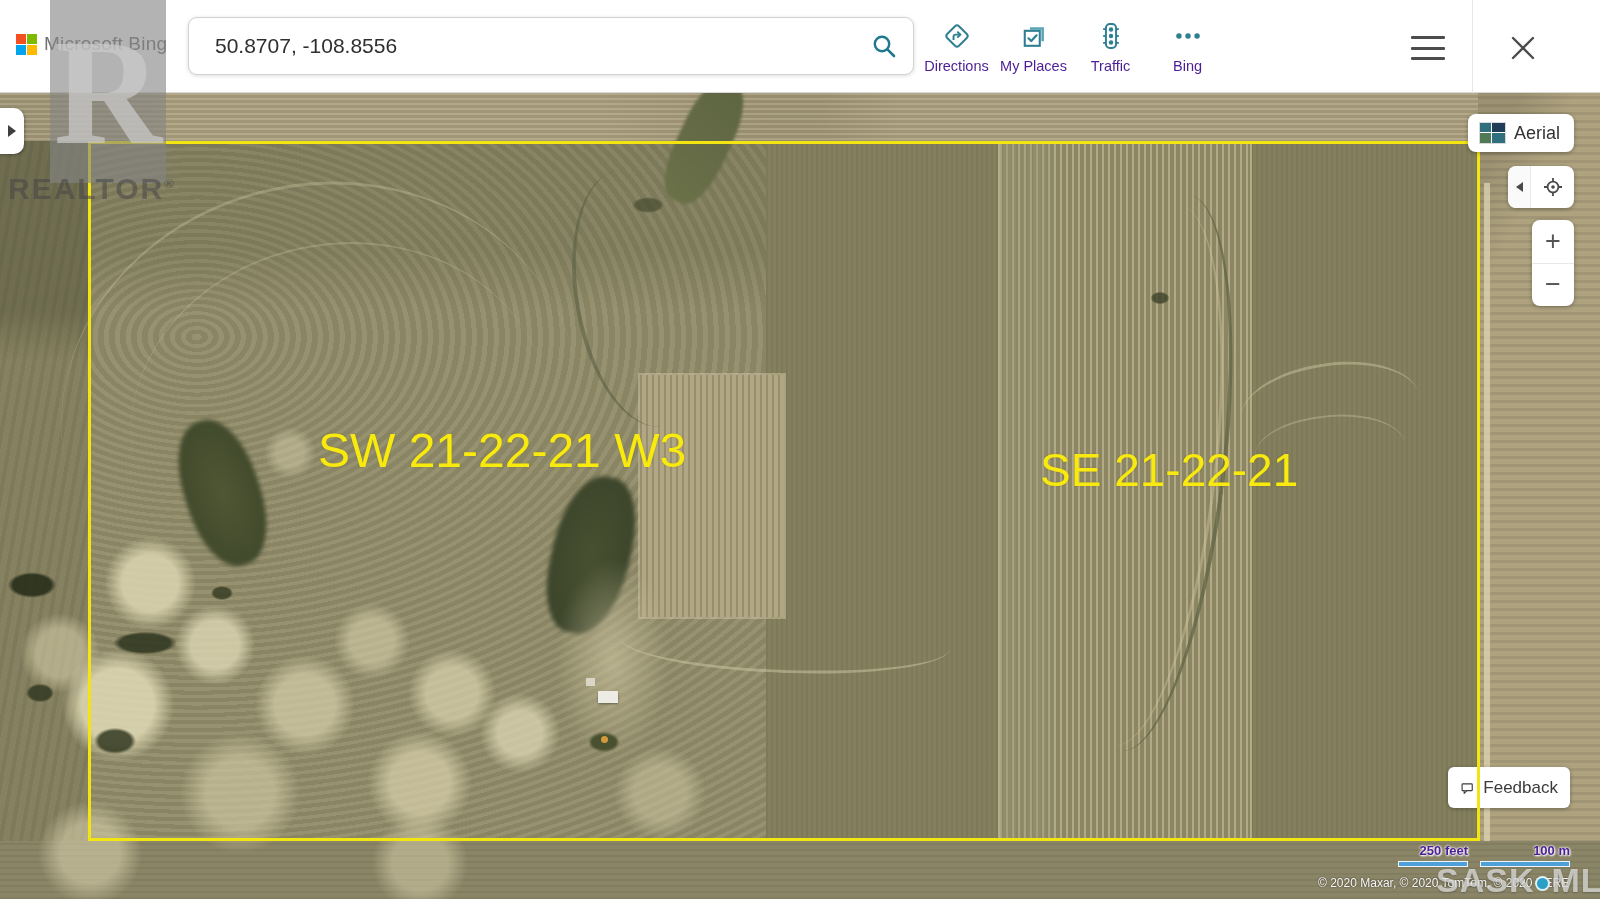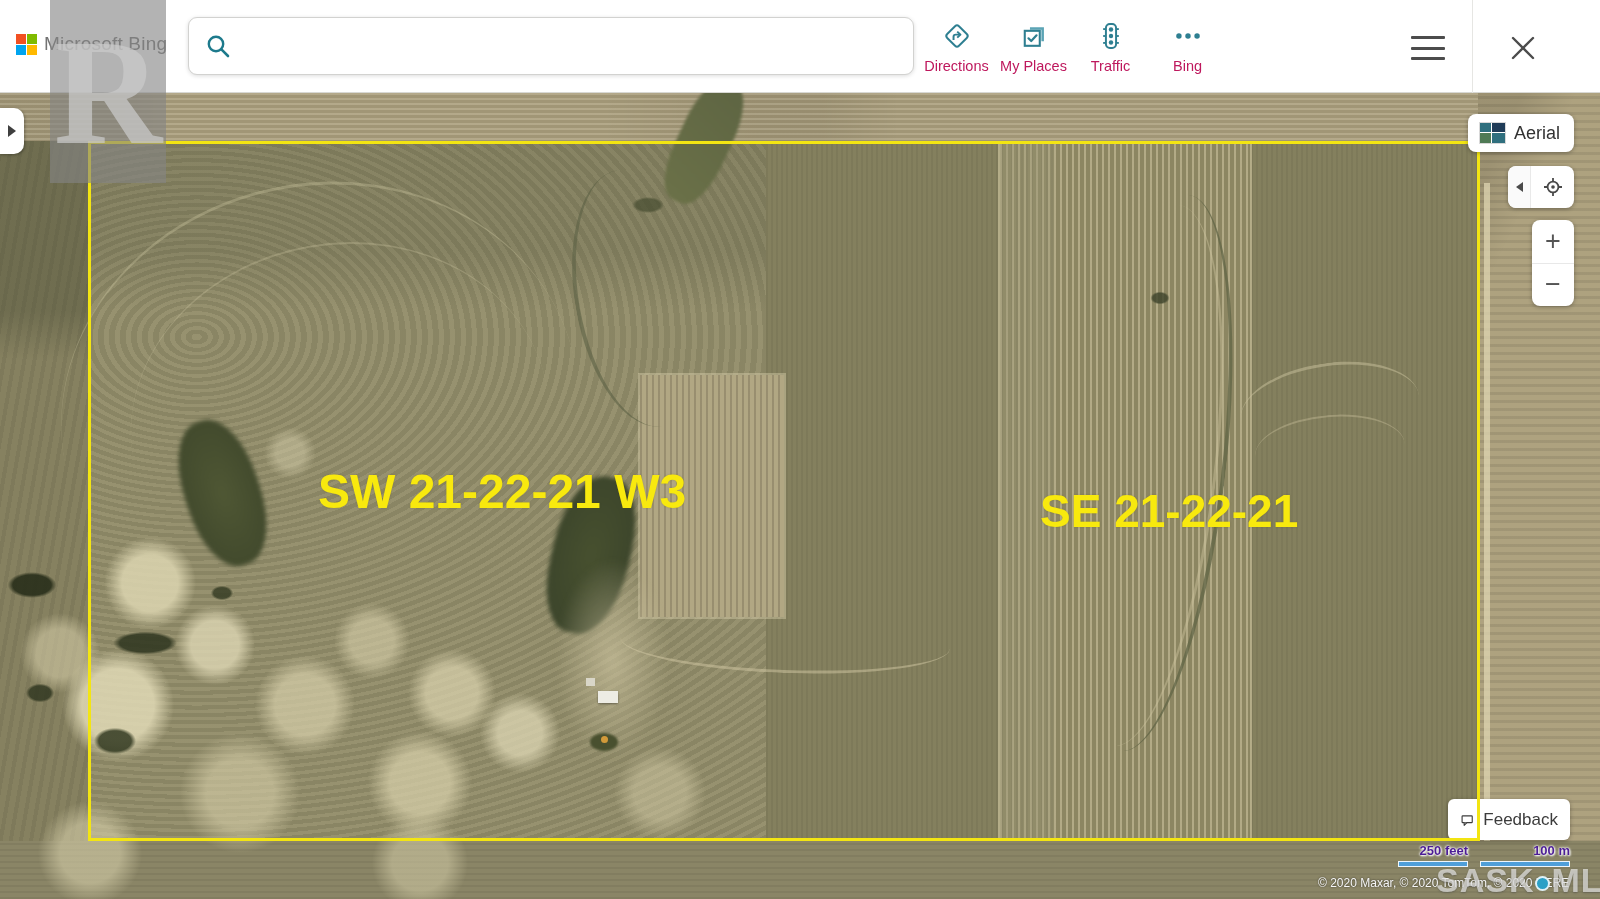--- a/index.html
+++ b/index.html
@@ -12,21 +12,21 @@
   .bing-logo { position:absolute; left:16px; top:33px; display:flex; align-items:center; gap:7px; }
   .ms-squares { width:21px; height:21px; display:grid; grid-template-columns:10px 10px; grid-template-rows:10px 10px; gap:1px; }
   .ms-squares i { display:block; }
   .sq-r { background:#f25022; } .sq-g { background:#7fba00; } .sq-b { background:#00a4ef; } .sq-y { background:#ffb900; }
   .brand-text { font-size:19px; color:#737373; letter-spacing:.2px; white-space:nowrap; }
   .searchbox { position:absolute; left:188px; top:17px; width:726px; height:58px; background:#fff; border:1px solid #d2d2d0; border-radius:9px; box-shadow:0 1px 4px rgba(0,0,0,.14); display:flex; align-items:center; }
   .search-input { flex:1; border:none; outline:none; font-family:"Liberation Sans",sans-serif; font-size:21px; color:#2f2f2f; padding:0 10px 0 26px; background:transparent; }
   .search-btn { width:58px; height:56px; display:flex; align-items:center; justify-content:center; cursor:pointer; background:none; border:none; }
   .navrow { position:absolute; left:918px; top:0; height:93px; display:flex; }
   .navitem { width:77px; height:93px; display:flex; flex-direction:column; align-items:center; justify-content:center; gap:6px; cursor:pointer; }
-  .navitem .nlabel { font-size:14.5px; color:#be185d; white-space:nowrap; }
+  .navitem .nlabel { font-size:14.5px; color:#4c1d95; white-space:nowrap; }
   .nicon { height:32px; display:flex; align-items:center; justify-content:center; }
   .hamburger { position:absolute; left:1411px; top:36px; width:34px; height:24px; display:flex; flex-direction:column; justify-content:space-between; cursor:pointer; }
   .hamburger span { display:block; height:3px; background:#4c4c4c; border-radius:1px; }
   .header-divider { position:absolute; left:1472px; top:0; width:1px; height:93px; background:#e6e6e3; }
   .close-btn { position:absolute; left:1508px; top:33px; width:30px; height:30px; cursor:pointer; }
 
   
   .map { position:absolute; left:0; top:93px; width:1600px; height:806px; overflow:hidden; background:#9a9273; }
   .map .lay { position:absolute; }
   .tex-top    { left:0; top:0; width:1600px; height:50px; background-color:#ab9f7d;
@@ -94,21 +94,21 @@
     radial-gradient(ellipse 32px 17px at 32px 492px, rgba(40,46,26,.9) 0 60%, transparent 76%),
     radial-gradient(ellipse 42px 15px at 145px 550px, rgba(45,52,30,.85) 0 60%, transparent 76%),
     radial-gradient(ellipse 18px 12px at 40px 600px, rgba(45,52,30,.8) 0 60%, transparent 78%),
     radial-gradient(ellipse 27px 17px at 115px 648px, rgba(50,57,33,.85) 0 60%, transparent 78%),
     radial-gradient(ellipse 14px 9px at 222px 500px, rgba(50,57,33,.8) 0 60%, transparent 80%),
     radial-gradient(ellipse 20px 10px at 648px 112px, rgba(70,76,48,.7) 0 60%, transparent 80%),
     radial-gradient(ellipse 12px 8px at 1160px 205px, rgba(60,66,42,.8) 0 60%, transparent 80%); }
 
   
   .boundary { left:88px; top:48px; width:1392px; height:700px; border:3px solid #f3e512; z-index:5; pointer-events:none; }
-  .parcel-label { position:absolute; color:#f8e90e; font-weight:700; white-space:nowrap; z-index:6; text-shadow:0 0 2px rgba(80,70,0,.25);margin-top:41px; }
+  .parcel-label { position:absolute; color:#f8e90e; font-weight:400; white-space:nowrap; z-index:6; text-shadow:0 0 2px rgba(80,70,0,.25); }
   .lbl-sw { left:318px; top:330px; font-size:48px; }
   .lbl-se { left:1040px; top:350px; font-size:46px; }
 
   
   .realtor { position:absolute; left:50px; top:0; z-index:40; pointer-events:none; }
   .realtor-block { width:116px; height:183px; background:rgba(132,132,132,.62); display:flex; align-items:center; justify-content:center; }
   .realtor-r { font-family:"Liberation Serif",serif; font-weight:bold; font-size:150px; line-height:150px; color:rgba(202,202,202,.72); }
   .realtor-text { position:absolute; left:-42px; top:172px; width:270px; font-size:30px; font-weight:bold; letter-spacing:2px; color:rgba(70,70,70,.55); white-space:nowrap; }
   .realtor-text sup { font-size:13px; }
   .mls-mark { position:absolute; left:1436px; top:768px; z-index:4; font-size:34px; font-weight:bold; color:rgba(248,248,248,.62); text-shadow:0 1px 2px rgba(70,70,70,.45); white-space:nowrap; display:flex; align-items:center; letter-spacing:1px; }
@@ -120,21 +120,21 @@
   .tri-right { width:0; height:0; border-left:8px solid #3f3f3f; border-top:6px solid transparent; border-bottom:6px solid transparent; }
   .tri-left  { width:0; height:0; border-right:7px solid #4a4a4a; border-top:5px solid transparent; border-bottom:5px solid transparent; }
   .aerial-btn { left:1468px; top:21px; width:106px; height:38px; display:flex; align-items:center; gap:9px; padding:0 12px; cursor:pointer; }
   .aerial-label { font-size:18px; color:#333; }
   .locate-ctl { left:1508px; top:73px; width:66px; height:42px; display:flex; align-items:stretch; overflow:hidden; }
   .locate-chev { width:23px; display:flex; align-items:center; justify-content:center; border-right:1px solid #e9e9e9; background:#fafafa; cursor:pointer; border-radius:8px 0 0 8px; }
   .locate-gps { flex:1; display:flex; align-items:center; justify-content:center; cursor:pointer; }
   .zoom-ctl { left:1532px; top:127px; width:42px; height:86px; display:flex; flex-direction:column; }
   .zoom-btn { flex:1; display:flex; align-items:center; justify-content:center; font-size:27px; color:#555; cursor:pointer; background:none; border:none; font-family:"Liberation Sans",sans-serif; }
   .zoom-btn.zin { border-bottom:1px solid #e8e8e8; }
-  .feedback-btn { left:1448px; top:706px; width:122px; height:41px; display:flex; align-items:center; gap:9px; padding:0 12px; cursor:pointer; z-index:4; border-radius:6px; }
+  .feedback-btn { left:1448px; top:674px; width:122px; height:41px; display:flex; align-items:center; gap:9px; padding:0 12px; cursor:pointer; z-index:4; border-radius:6px; }
   .feedback-label { font-size:17px; color:#3c3c3c; }
 
   
   .scale-label { position:absolute; z-index:6; font-size:13px; font-weight:bold; color:#4c1d95; text-align:right; text-shadow:0 0 2px #fff, 0 0 3px #fff, 1px 1px 2px #fff; }
   .scale-feet-label { left:1352px; top:750px; width:116px; }
   .scale-m-label { left:1478px; top:750px; width:92px; }
   .scale-bar { position:absolute; z-index:6; height:6px; background:#4f9fd9; border:1px solid rgba(255,255,255,.9); }
   .bar-feet { left:1398px; top:768px; width:70px; }
   .bar-m { left:1480px; top:768px; width:90px; }
   .attribution { position:absolute; left:1318px; top:783px; z-index:3; font-size:12px; color:#f7f7f7; text-shadow:0 0 2px rgba(0,0,0,.65); white-space:nowrap; }
@@ -248,20 +248,21 @@
       <span class="ms-squares">
         <i class="sq-r"></i>
           <i class="sq-g"></i>
           <i class="sq-b"></i>
           <i class="sq-y"></i>
       </span>
       <span class="brand-text">Microsoft Bing</span>
     </div>
 
     <div class="searchbox">
+      <input class="search-input" value="50.8707, -108.8556" style="">
       <button class="search-btn">
         <svg width="28" height="28" viewBox="0 0 28 28">
           <circle cx="12" cy="12" r="7.2" fill="none" stroke="#1d7a8c" stroke-width="2.4"></circle>
           <line x1="17.4" y1="17.4" x2="24" y2="24" stroke="#1d7a8c" stroke-width="2.6" stroke-linecap="round"></line>
         </svg>
       </button>
     </div>
 
     <nav class="navrow">
       <div class="navitem">
@@ -324,15 +325,18 @@
         <line x1="5" y1="5" x2="25" y2="25" stroke="#4c4c4c" stroke-width="2.4" stroke-linecap="round"></line>
         <line x1="25" y1="5" x2="5" y2="25" stroke="#4c4c4c" stroke-width="2.4" stroke-linecap="round"></line>
       </svg>
     </div>
   </header>
 
   <div class="realtor">
     <div class="realtor-block">
       <span class="realtor-r">R</span>
     </div>
+    <div class="realtor-text">
+      <span>REALTOR</span><sup>®</sup>
+    </div>
   </div>
 
 </div>
 
 </body></html>

